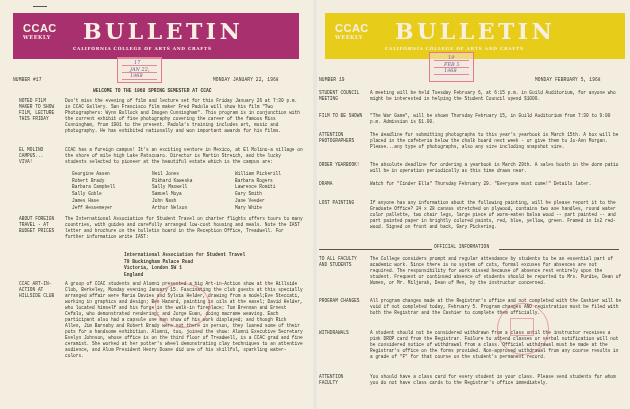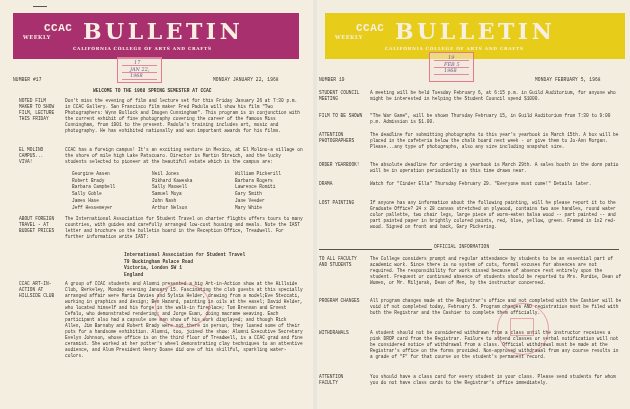--- a/index.html
+++ b/index.html
@@ -4,21 +4,21 @@
   <style>
     * { box-sizing: border-box; margin: 0; padding: 0; }
     html, body { width: 630px; height: 409px; overflow: hidden; background: #e9e6df; }
     body { position: relative; font-family: "Liberation Mono", "DejaVu Sans Mono", monospace; color: #3a3530; }
     .page { position: absolute; top: 0; height: 409px; background: #f3eedf; overflow: hidden; }
     .page.left { left: 0; width: 313px; }
     .page.right { left: 317px; width: 313px; background: #f2eddf; }
     .banner { position: absolute; top: 13px; height: 46px; }
     .page.left .banner { left: 13px; width: 286px; }
     .page.right .banner { left: 8px; width: 300px; }
-    .banner .ccac { position: absolute; left: 10px; top: 10px; font-family: Liberation Mono, monospace; font-weight: bold; font-size: 11px; line-height: 10px; color: #f6efe2; letter-spacing: 0.5px; margin-left: 21px; }
+    .banner .ccac { position: absolute; left: 10px; top: 10px; font-family: Liberation Sans, sans-serif; font-weight: bold; font-size: 11px; line-height: 10px; color: #f6efe2; letter-spacing: 0.5px; }
     .banner .weekly { position: absolute; left: 10px; top: 21px; font-family: "DejaVu Serif", serif; font-weight: bold; font-size: 5px; letter-spacing: 0.6px; color: #f6efe2; }
     .banner .title { position: absolute; left: 70px; top: 7px; font-family: "DejaVu Serif", serif; font-weight: bold; font-size: 22px; letter-spacing: 3.5px; color: #f6efe2; line-height: 22px; }
     .banner .sub { position: absolute; left: 60px; top: 33px; font-family: "DejaVu Serif", serif; font-weight: bold; font-size: 4.3px; letter-spacing: 0.7px; color: #f6efe2; }
     .stamp { position: absolute; border: 1px solid #e27c8a; background: rgba(245,230,225,0.5); }
     .stamp .line { position: absolute; left: 4px; right: 4px; height: 1px; background: #e28a96; }
     .stamp .hw { position: absolute; font-family: "DejaVu Serif", serif; font-size: 5px; color: #6d5a8a; font-style: italic; }
     .meta { position: absolute; top: 77px; font-size: 4.6px; letter-spacing: 0.1px; }
     .heading { position: absolute; font-size: 4.6px; font-weight: bold; white-space: nowrap; }
     .sec-label { position: absolute; font-size: 4.5px; line-height: 6px; width: 46px; white-space: pre-line; }
     .sec-body { position: absolute; font-size: 4.5px; line-height: 6px; }

